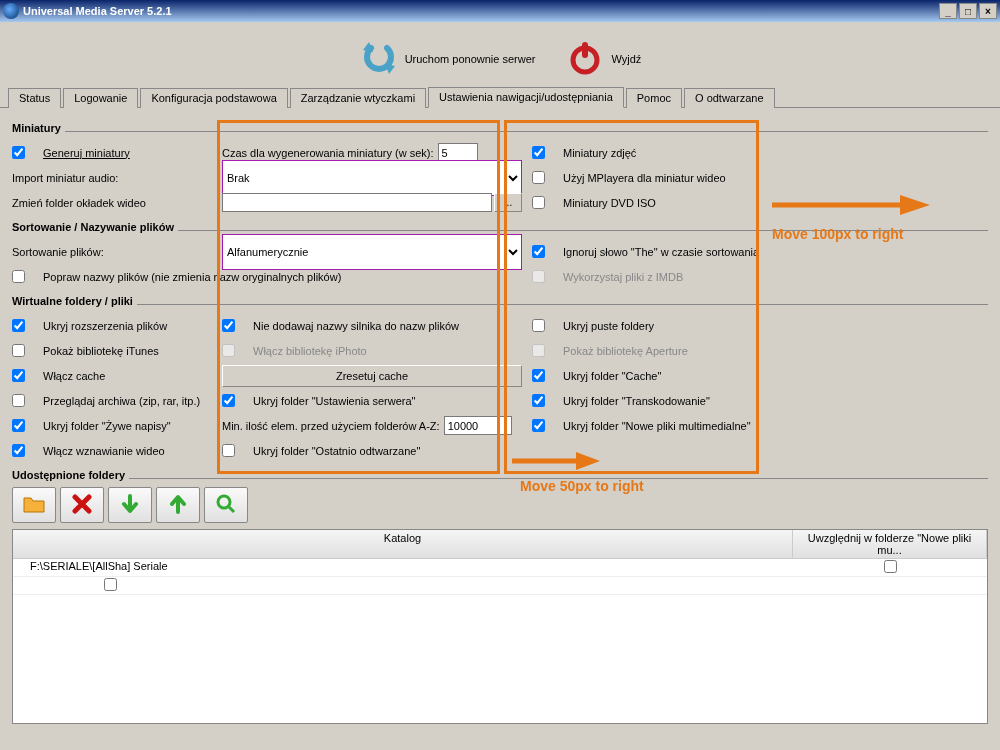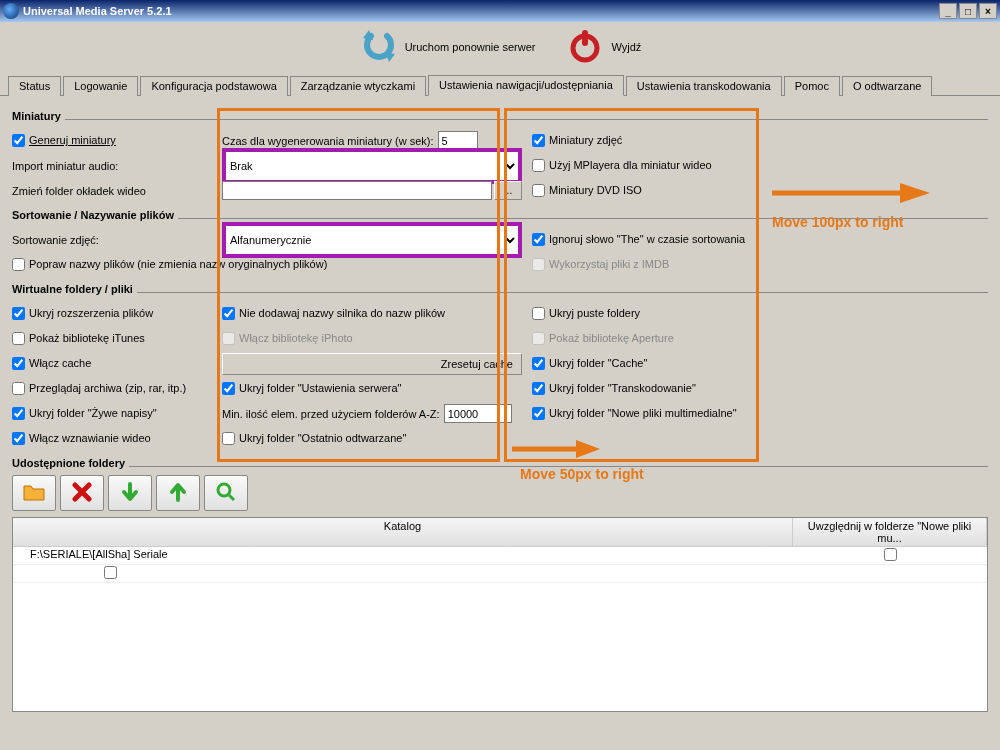--- a/index.html
+++ b/index.html
@@ -3,43 +3,43 @@
 <meta charset="utf-8">
 <style>
 * { box-sizing: border-box; margin: 0; padding: 0; font-family: Tahoma, Arial, sans-serif; font-size: 11px; }
 body { background: #d4d0c8; width: 1000px; height: 750px; overflow: hidden; position: relative; }
 
 .titlebar { background: linear-gradient(#0a246a, #a6caf0); height: 22px; display: flex; align-items: center; padding: 0 3px; color: #fff; font-weight: bold; }
 .titlebar .app-icon { width: 16px; height: 16px; background: radial-gradient(circle at 40% 40%, #6af, #036); border-radius: 50%; margin-right: 4px; }
 .titlebar .title-text { flex: 1; font-size: 11px; }
 .titlebar .winbtn { width: 18px; height: 16px; background: #d4d0c8; border: 1px solid #888; margin-left: 2px; display: flex; align-items: center; justify-content: center; color: #000; font-size: 10px; font-weight: bold; cursor: pointer; }
 
-.toolbar-main { display: flex; justify-content: center; align-items: center; gap: 30px; padding: 4px 0 6px; }
+.toolbar-main { display: flex; justify-content: center; align-items: center; gap: 30px; padding: 16px 0 6px; }
 .toolbar-main .action { display: flex; align-items: center; gap: 6px; cursor: pointer; }
 .restart-icon svg, .exit-icon svg { width: 40px; height: 40px; }
 
 .tabrow { display: flex; gap: 2px; padding: 0 8px; border-bottom: 1px solid #888; align-items: flex-end; }
 .tab { background: #d4d0c8; border: 1px solid #888; border-bottom: none; padding: 3px 10px 4px; cursor: pointer; position: relative; top: 1px; }
 .tab.active { background: #d4d0c8; border-bottom: 1px solid #d4d0c8; z-index: 2; }
 
 .content { padding: 8px 12px; position: relative; }
 
 .fieldset-label { font-weight: bold; font-size: 11px; margin: 6px 0 4px; display: inline-block; background: #d4d0c8; padding-right: 4px; }
 .fieldset-sep { height: 0; border-top: 1px solid #888; margin-top: -7px; margin-bottom: 8px; }
 
 .row { display: flex; align-items: center; height: 25px; }
 .col1 { width: 210px; flex-shrink: 0; }
 .col2 { width: 300px; flex-shrink: 0; }
 .col3 { flex: 1; padding-left: 10px; }
 
-label.ck { display: flex; gap: 4px; white-space: nowrap; }
+label.ck { display: flex; align-items: center; gap: 18px; white-space: nowrap; }
 input[type=checkbox] { width: 13px; height: 13px; margin: 0; }
 input[type=text] { border: 1px solid #7a7a7a; background: #fff; height: 19px; padding: 0 3px; font-size: 11px; }
-select { border: 4px solid #a21caf; background: #fff; height: 36px; font-size: 11px; width: 100%; }
-button.btn { background: #d4d0c8; border: 1px solid #888; border-top-color: #fff; border-left-color: #fff; height: 22px; padding: 0 8px; cursor: pointer; font-size: 11px; text-align: right; }
+select { border: 1px solid #a21caf; background: #fff; height: 36px; font-size: 11px; width: 100%; }
+button.btn { background: #d4d0c8; border: 1px solid #888; border-top-color: #fff; border-left-color: #fff; height: 22px; padding: 0 8px; cursor: pointer; font-size: 11px; }
 .browse-btn { width: 28px; height: 19px; border: 1px solid #888; border-top-color: #fff; border-left-color: #fff; background: #d4d0c8; cursor: pointer; font-size: 10px; padding:0; }
 .disabled { color: #888; }
 .underline { text-decoration: underline; }
 
 .highlight-box { position: absolute; border: 3px solid #e67817; pointer-events: none; z-index: 50; }
 .arrow-annot { position: absolute; color: #e67817; font-weight: bold; z-index: 50; }
 .arrow-shape svg { display: block; }
 
 .toolbar-folders { display: flex; gap: 4px; margin: 6px 0; }
 .tb-btn { width: 44px; height: 36px; background: linear-gradient(#fafafa,#e0e0e0); border: 1px solid #888; border-radius: 2px; display: flex; align-items: center; justify-content: center; cursor: pointer; }
@@ -86,21 +86,20 @@
     <span>Wyjdź</span>
   </div>
 </div>
 
 <div class="tabrow">
   <div class="tab">Status</div>
   <div class="tab">Logowanie</div>
   <div class="tab">Konfiguracja podstawowa</div>
   <div class="tab">Zarządzanie wtyczkami</div>
   <div class="tab active">Ustawienia nawigacji/udostępniania</div>
-  <div class="tab">Ustawienia transkodowania</div>
   <div class="tab">Pomoc</div>
   <div class="tab">O odtwarzane</div>
 </div>
 
 <div class="content">
 
   
   <div class="highlight-box" style="left:217px; top:12px; width:283px; height:354px;"></div>
   <div class="highlight-box" style="left:504px; top:12px; width:255px; height:354px;"></div>
   <div class="arrow-annot" style="left:770px; top:85px;">
@@ -168,21 +167,21 @@
           <span>Miniatury DVD ISO</span>
         </label>
       </div>
   </div>
 
   
   <span class="fieldset-label">Sortowanie / Nazywanie plików</span>
   <div class="fieldset-sep"></div>
 
   <div class="row">
-    <div class="col1"><span>Sortowanie zdjęć:</span></div>
+    <div class="col1"><span>Sortowanie plików:</span></div>
     <div class="col2"><select><option>Alfanumerycznie</option></select></div>
     <div class="col3">
         <label class="ck">
           <input type="checkbox" checked="" style="">
           <span>Ignoruj słowo "The" w czasie sortowania</span>
         </label>
       </div>
   </div>
 
   <div class="row">

